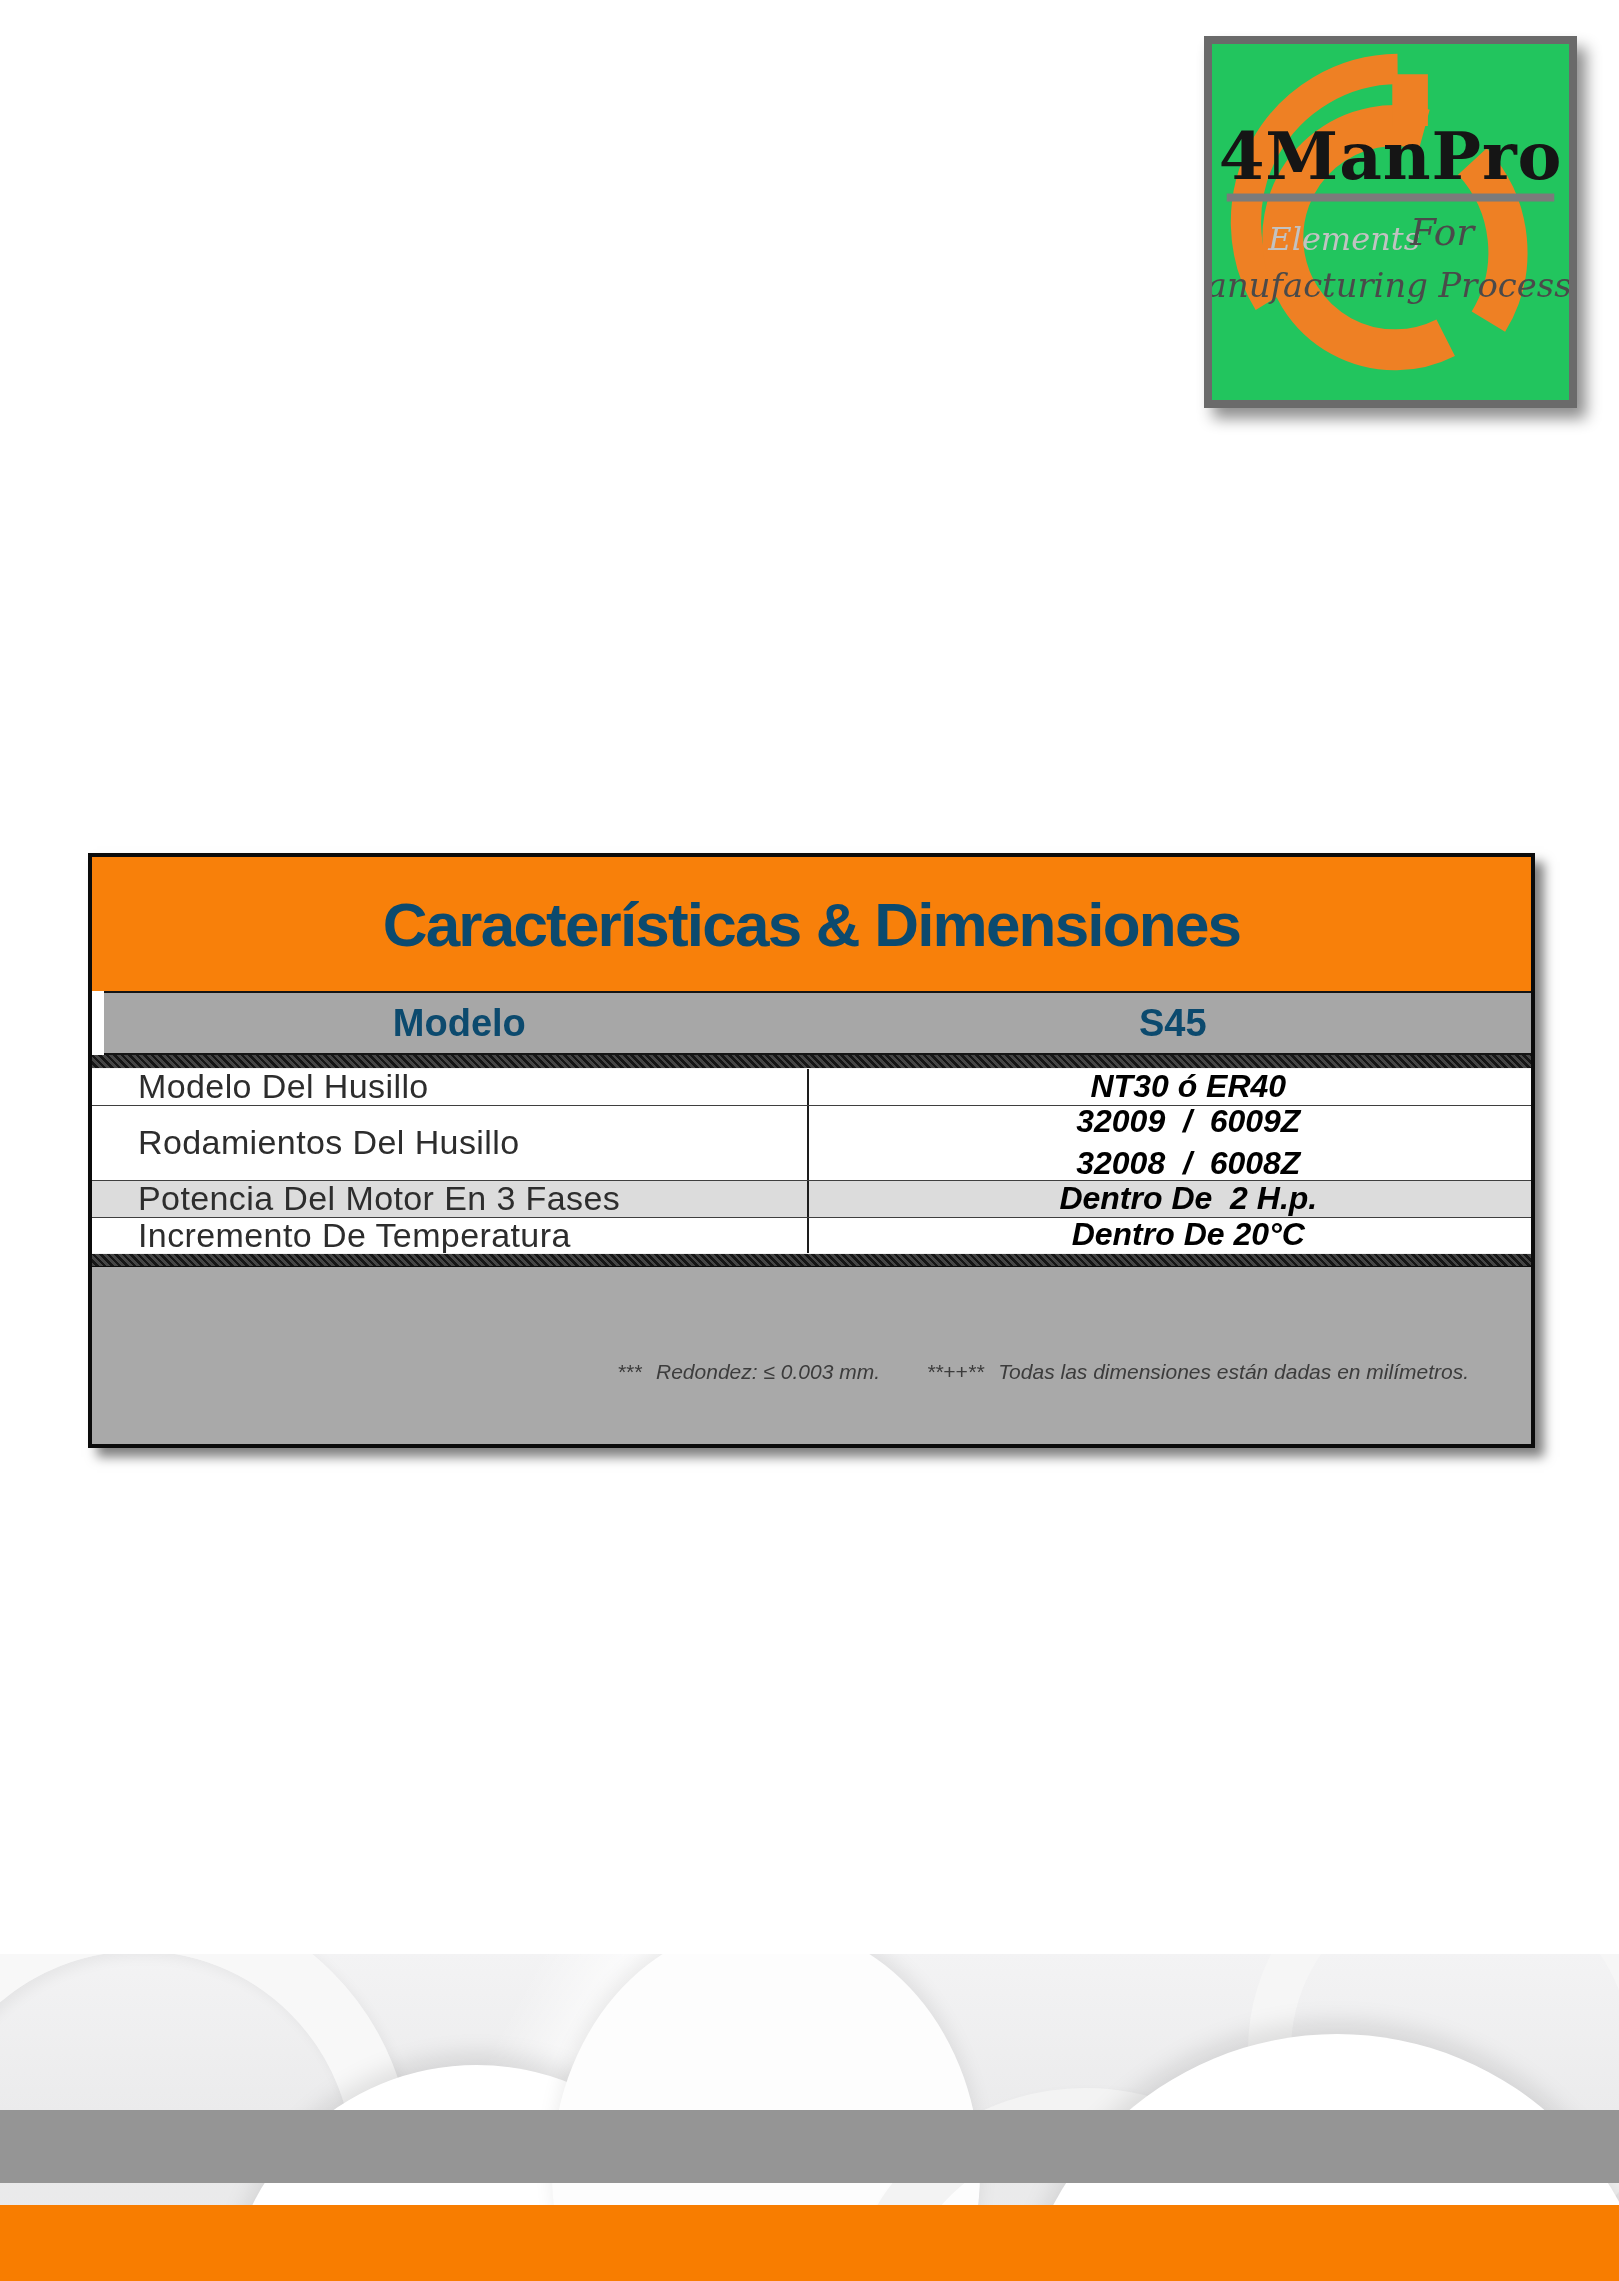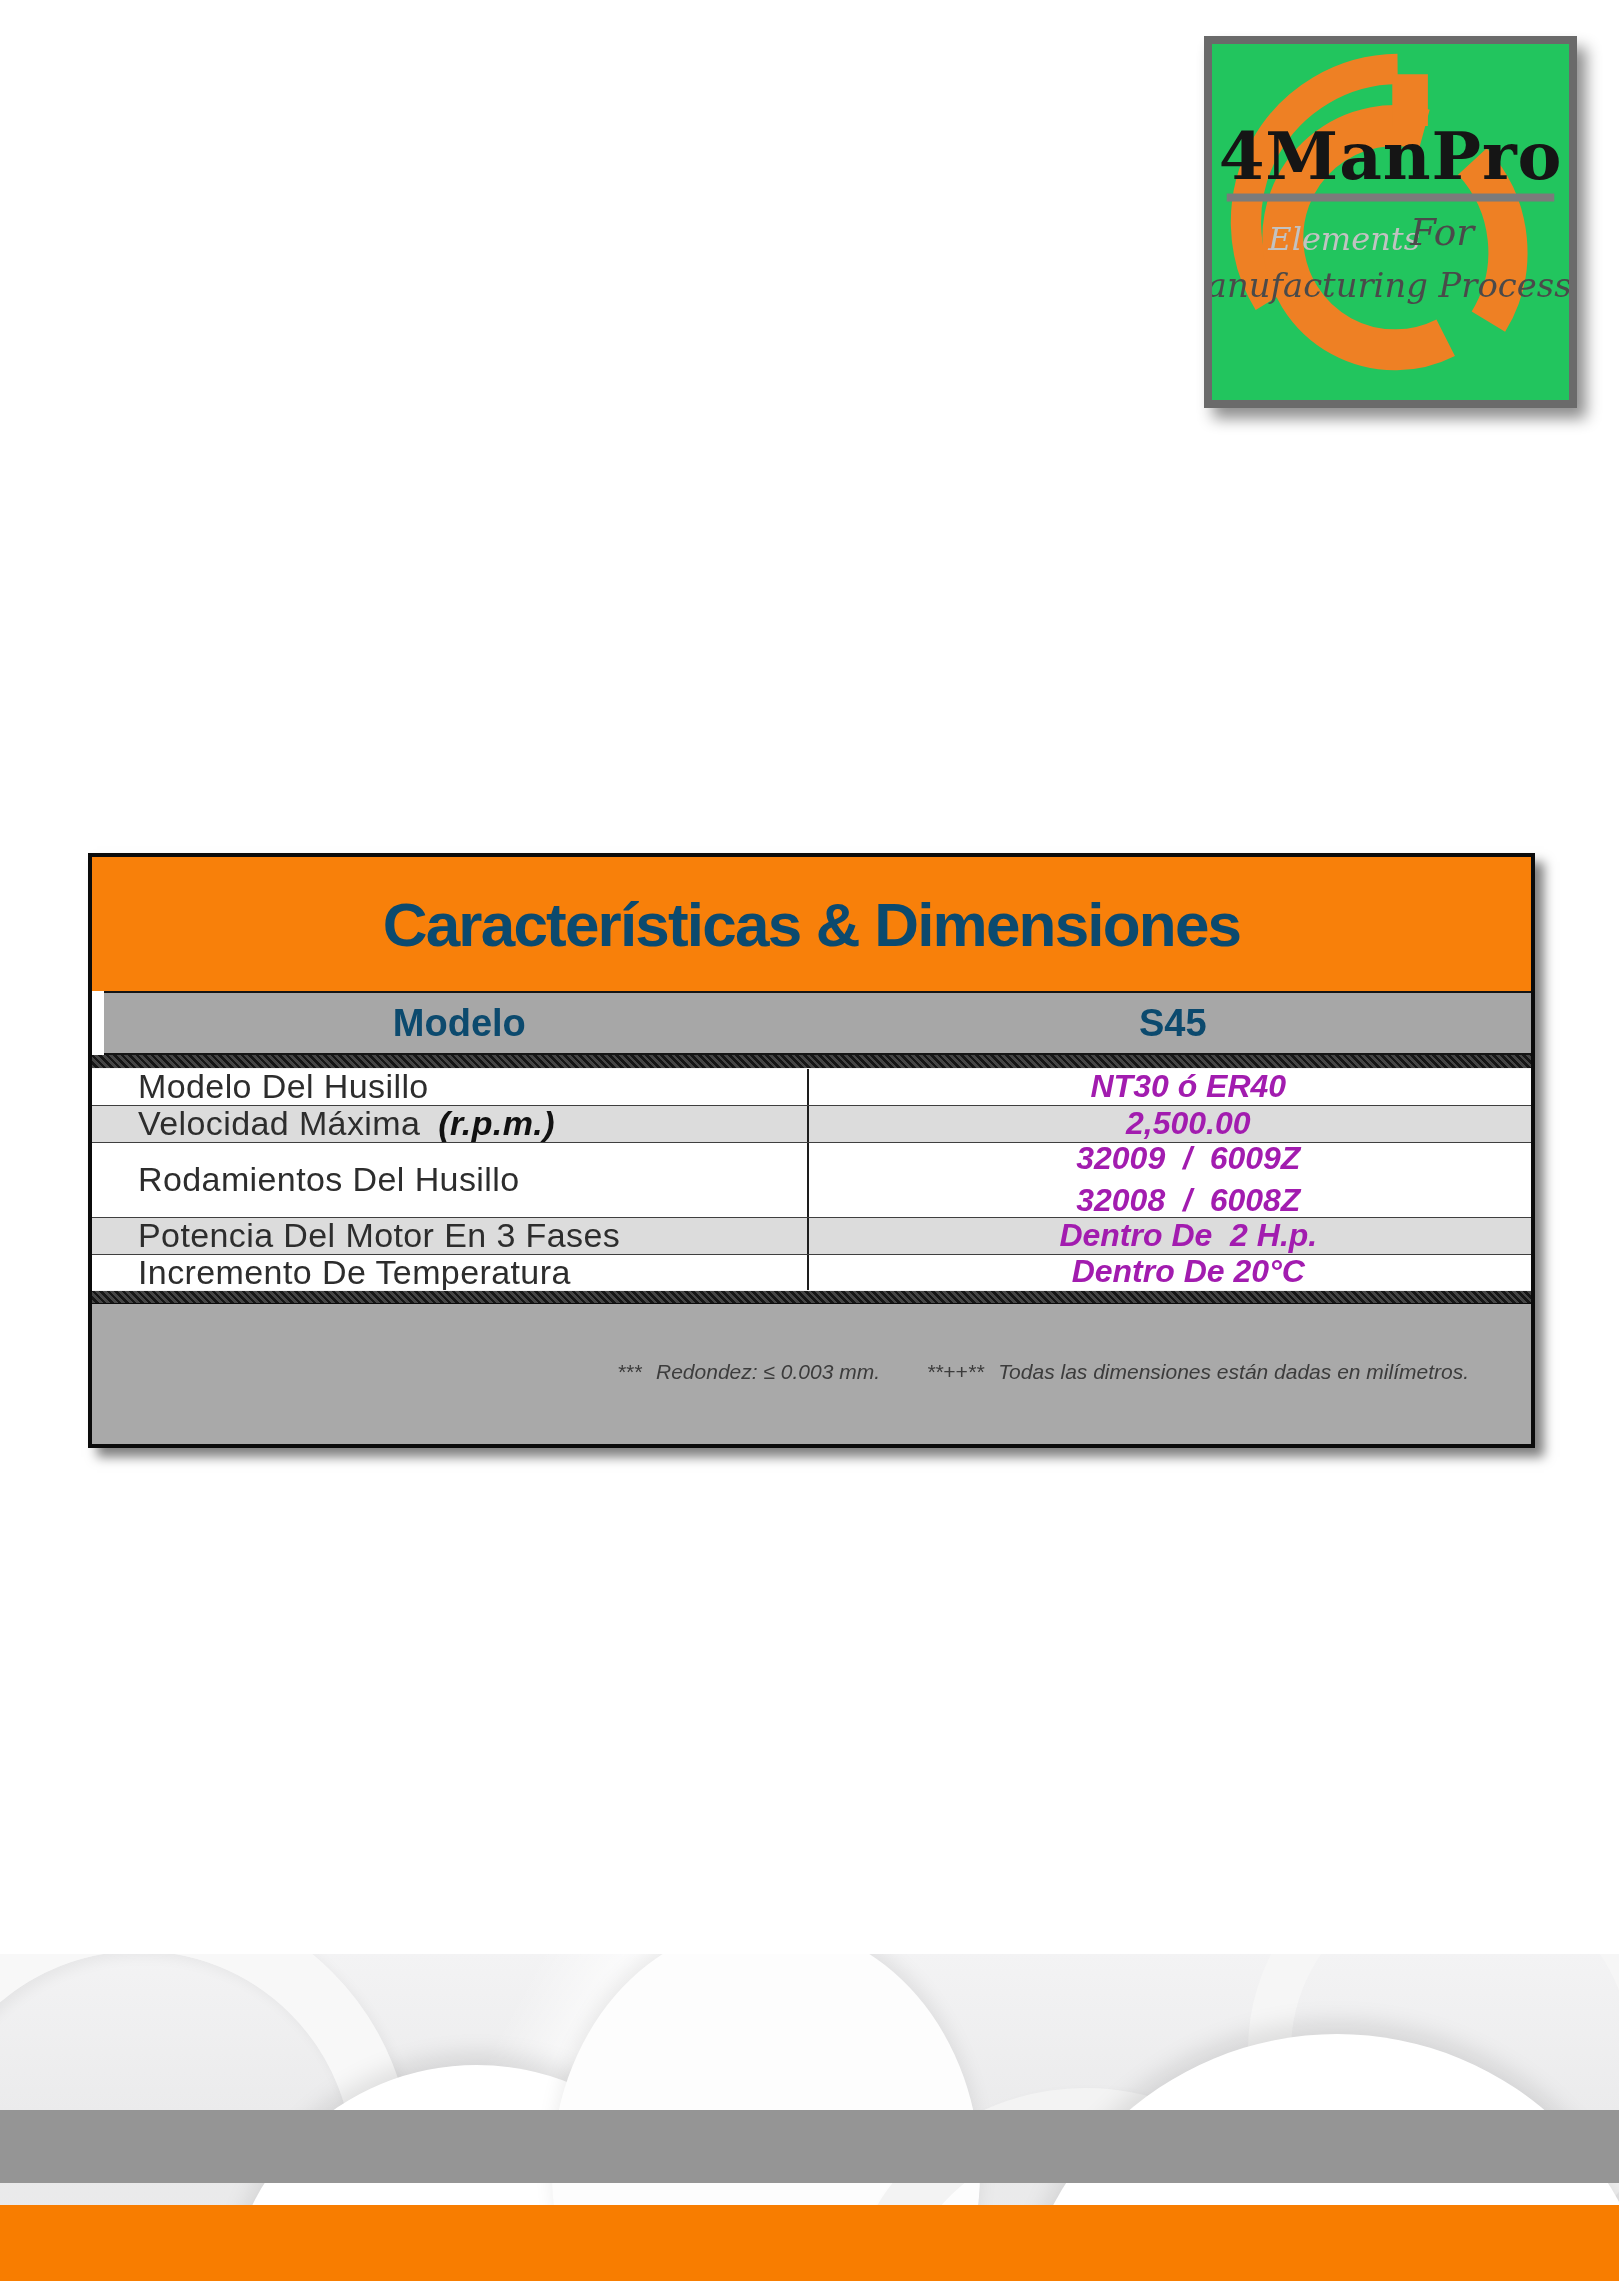--- a/index.html
+++ b/index.html
@@ -48,21 +48,21 @@
   .t-row.shaded{background:var(--row-shaded);}
   .t-row .cell-label{
     width:49.8%;box-sizing:border-box;border-right:2.7px solid #1d1d1d;
     display:flex;align-items:center;padding-left:46px;
     font-size:34px;font-weight:300;color:#2d2d2d;letter-spacing:0.4px;
   }
   .label-suffix{font-weight:700;font-style:italic;margin-left:18px;color:#111;}
   .label-suffix:empty{display:none;}
   .t-row .cell-value{
     flex:1;display:flex;flex-direction:column;align-items:center;justify-content:center;
-    font-size:32px;font-weight:700;font-style:italic;color:#a21caf;line-height:1.3;
+    font-size:32px;font-weight:700;font-style:italic;color:#000000;line-height:1.3;
     white-space:pre;
   }
   .tbl-footer{
     flex:1 1 auto;background:var(--footer-gray);
     border-top:1.8px solid #0c0c0c;box-sizing:border-box;
     display:flex;flex-direction:row;justify-content:flex-end;align-items:flex-end;
     padding:0 62px 23px 0;
     font-size:21px;font-style:italic;color:#3c3c3c;line-height:1.55;
   }
   .footnote{white-space:pre;}
@@ -140,29 +140,20 @@
     <div class="t-row" style="height:36px">
       <div class="cell-label">
         <span>Modelo Del Husillo</span>
 
       </div>
       <div class="cell-value">
         <span>NT30 ó ER40</span>
       </div>
     </div>
 
-    <div class="t-row shaded" style="height:37px">
-      <div class="cell-label">
-        <span>Velocidad Máxima</span>
-        <span class="label-suffix">(r.p.m.)</span>
-      </div>
-      <div class="cell-value">
-        <span>2,500.00</span>
-      </div>
-    </div>
 
     <div class="t-row" style="height:75px">
       <div class="cell-label">
         <span>Rodamientos Del Husillo</span>
 
       </div>
       <div class="cell-value">
         <span>32009  /  6009Z</span>
         <span>32008  /  6008Z</span>
       </div>

